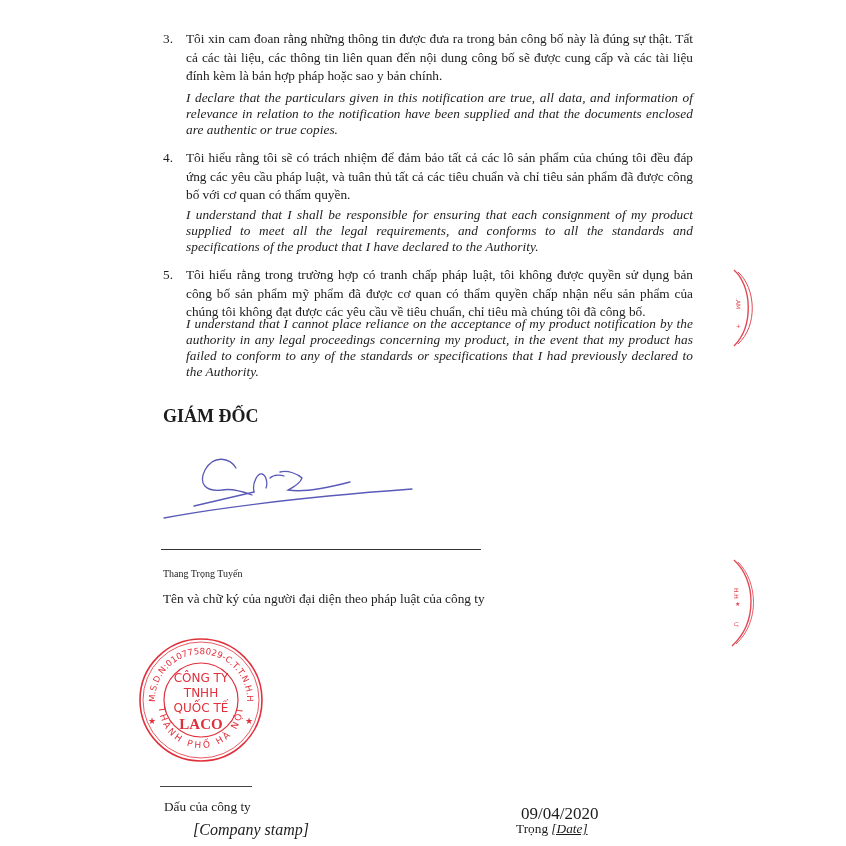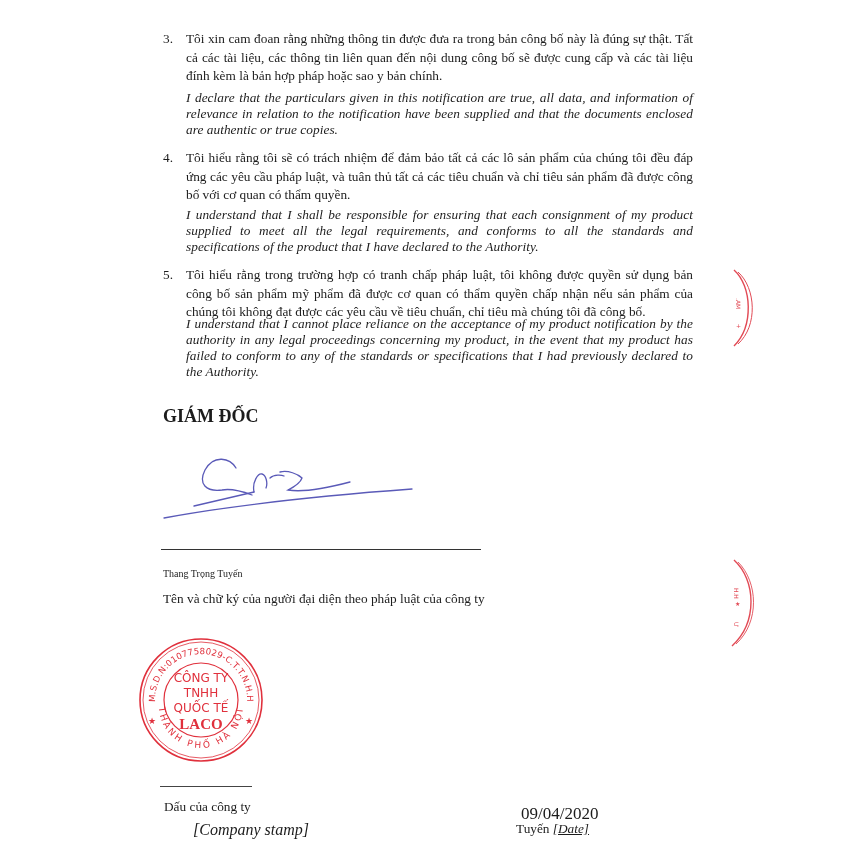--- a/index.html
+++ b/index.html
@@ -206,21 +206,21 @@
       <text x="64" y="93" font-size="15" font-weight="bold" font-family="'Liberation Serif', serif" text-anchor="middle">LACO</text>
     </g>
   </svg>
 
   <div class="stamp-line"></div>
   <div class="stamp-vi">Dấu của công ty</div>
   <div class="stamp-en">[Company stamp]</div>
 
   <div class="date-val">09/04/2020</div>
   <div class="date-label">
-    <span>Tuyến</span>
+    <span>Trọng</span>
     <i>[Date]</i>
   </div>
 
   <svg class="edge-stamp" style="left:730px; top:268px;" width="30" height="80" viewBox="0 0 30 80">
     <g fill="none" stroke="#e24a55">
       <path d="M4,2 C22,18 24,58 4,78" stroke-width="1.4"></path>
       <path d="M8,4 C26,20 28,58 8,76" stroke-width="1"></path>
     </g>
     <g fill="#e24a55" font-size="6" font-family="'DejaVu Sans', sans-serif">
       <text x="6" y="30" transform="rotate(90 6 30)">.AM</text>

